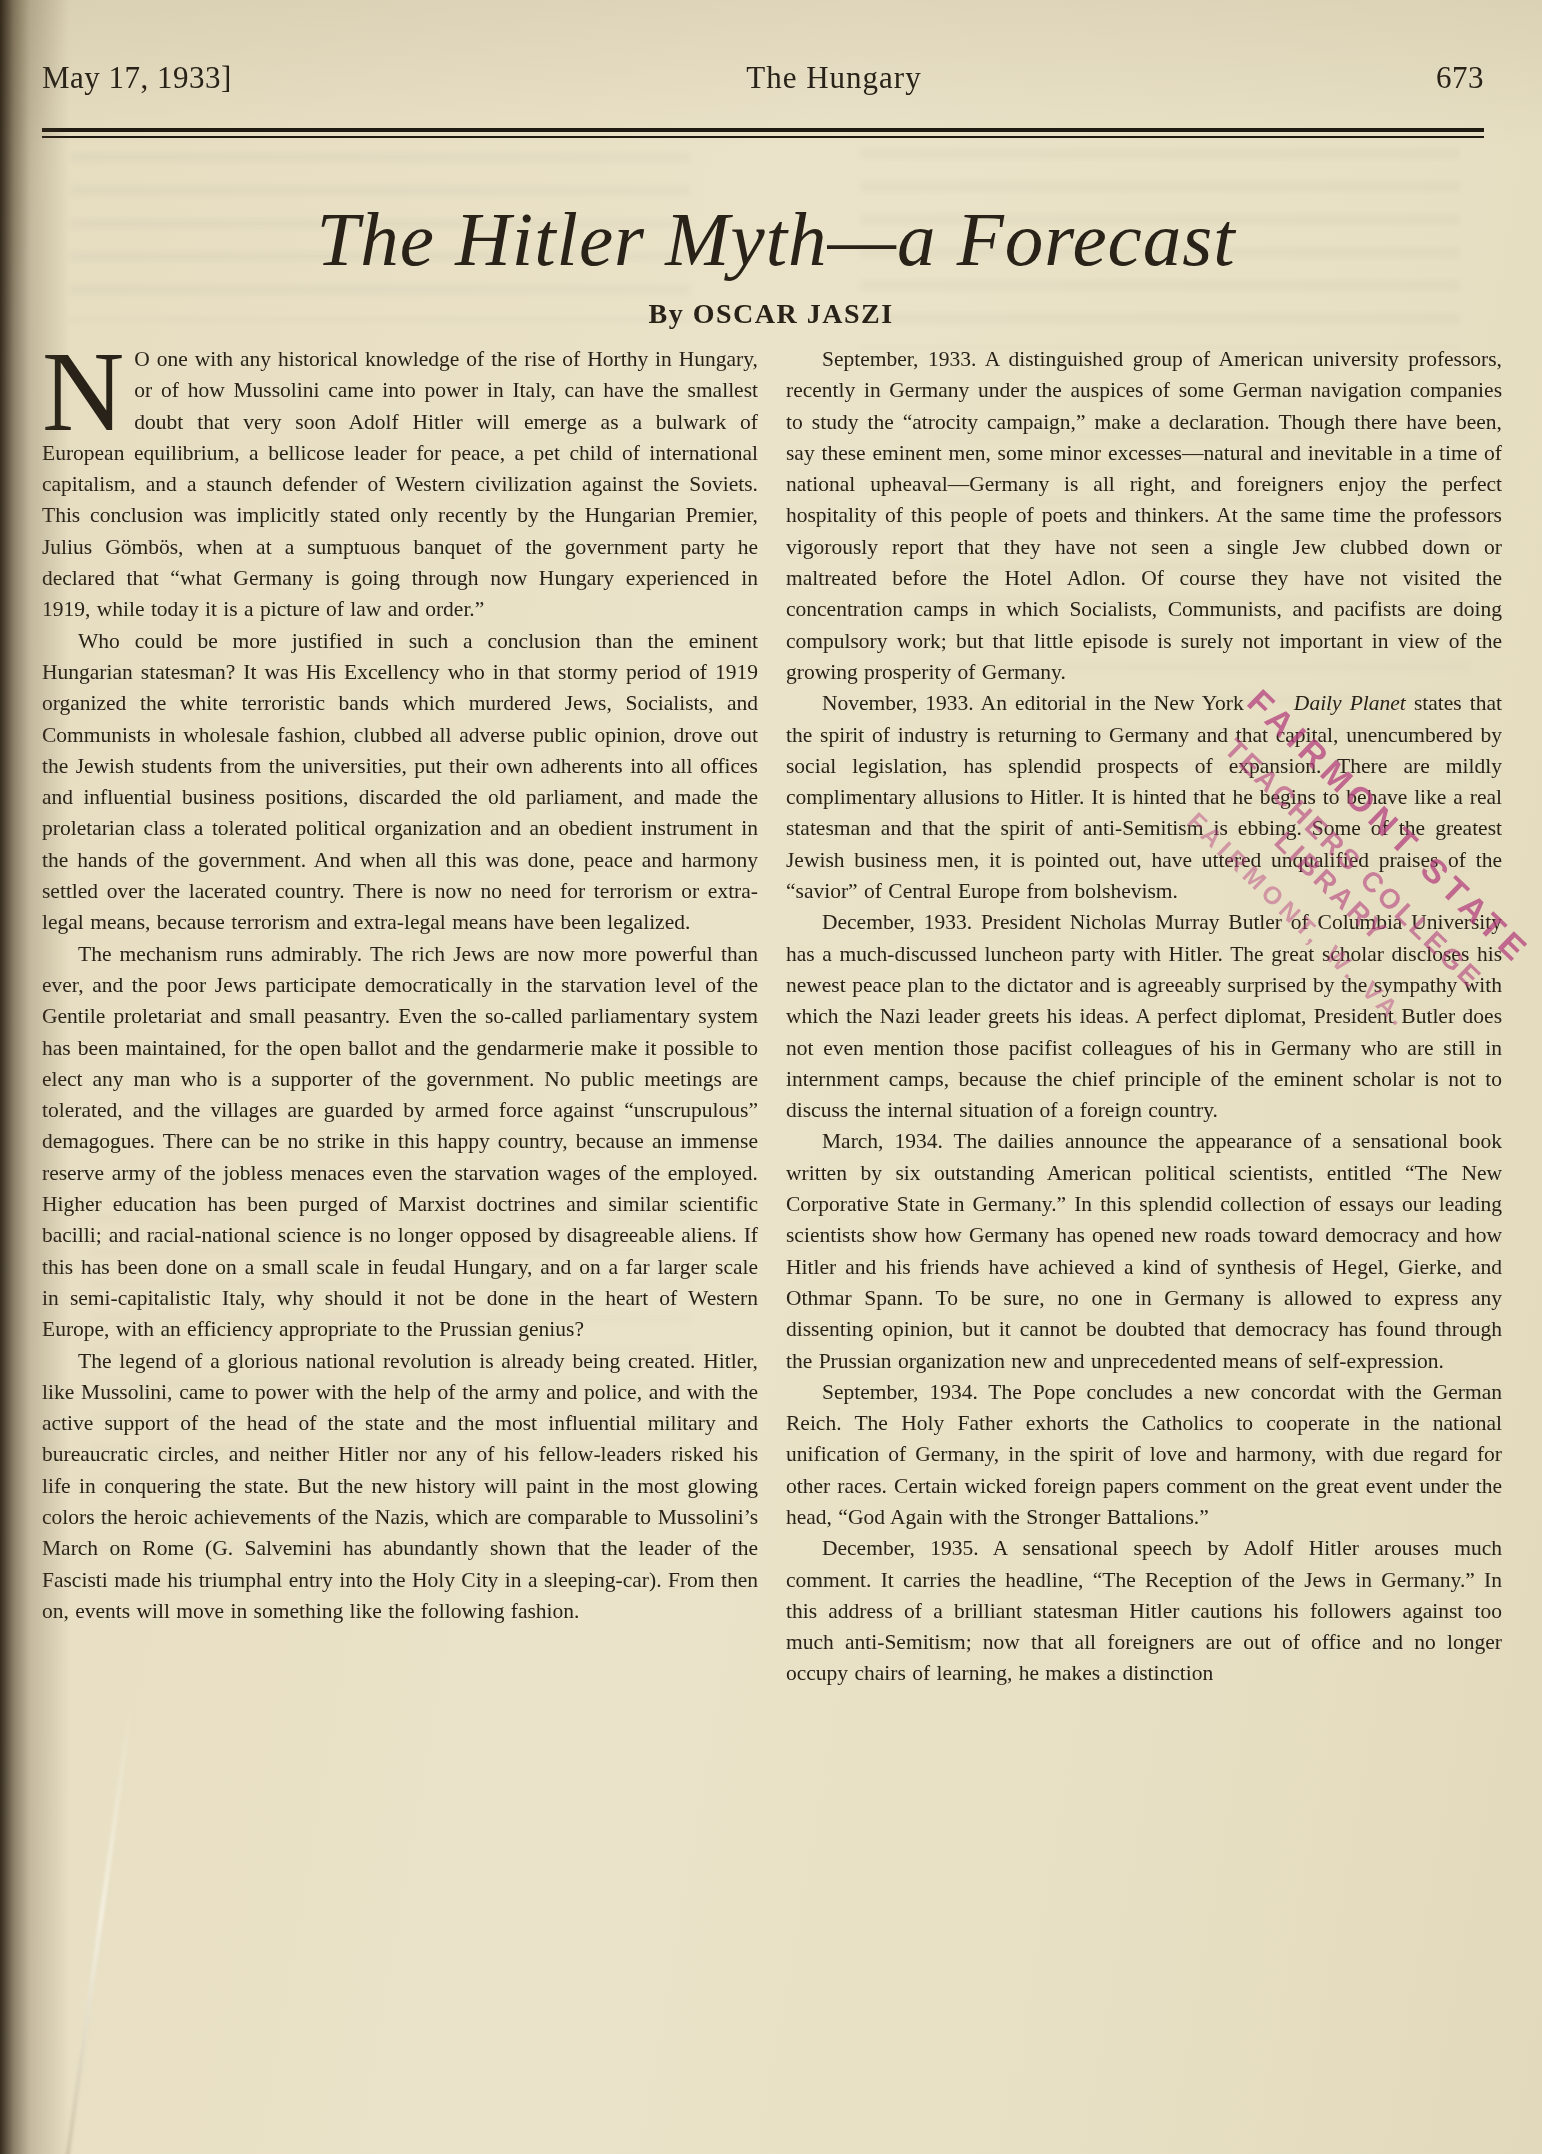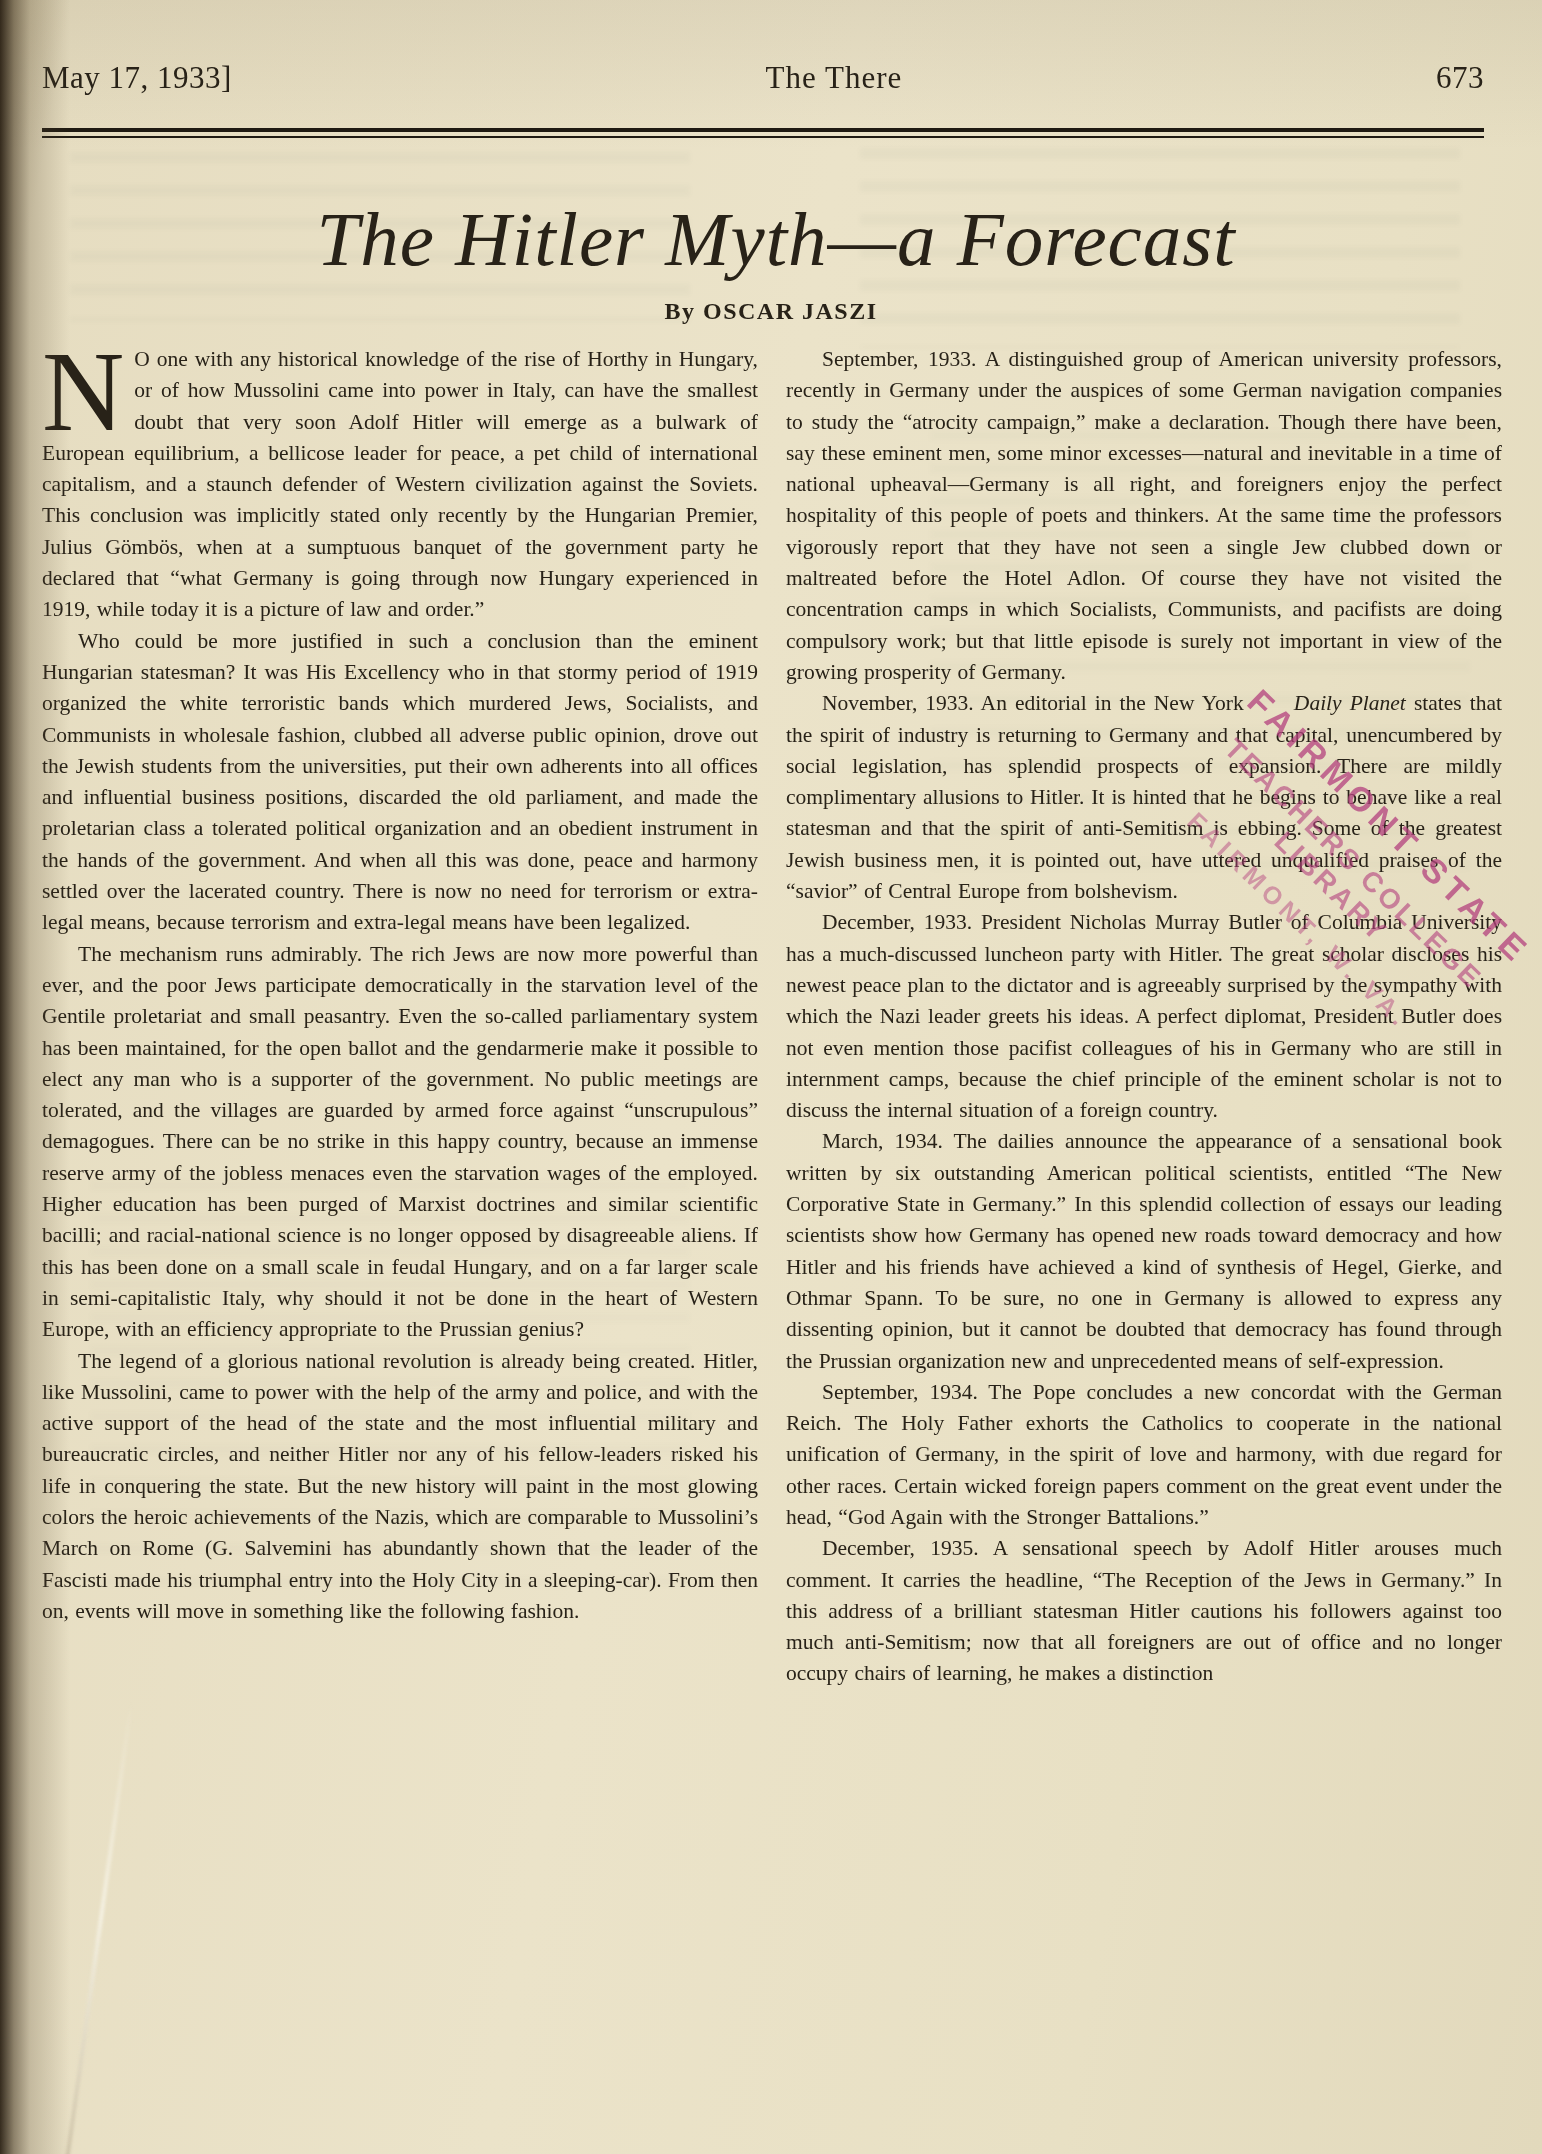--- a/index.html
+++ b/index.html
@@ -37,21 +37,21 @@
   .rule{
     position:absolute;top:128px;left:42px;right:58px;height:4px;
     border-top:4px solid #1f1a12;border-bottom:2px solid #1f1a12;
   }
   .title{
     position:absolute;top:196px;left:0;width:100%;margin:5px;
     text-align:center;font-weight:normal;font-size:77px;letter-spacing:1px;line-height:1;font-style:italic;
   }
   .byline{
     position:absolute;top:298px;left:0;width:100%;
-    text-align:center;font-weight:bold;font-size:24px;letter-spacing:1.5px;
+    text-align:center;font-weight:bold;font-size:28px;letter-spacing:1.5px;
   }
   .columns{
     position:absolute;top:344px;left:42px;right:40px;
     display:flex;gap:28px;
   }
   .col{flex:1;}
   .para{
     margin:0;text-align:justify;font-size:21.5px;line-height:31.3px;
     word-spacing:1px;
   }
@@ -75,21 +75,21 @@
 
 <div class="page">
   <div class="ghost ghost-a"></div>
   <div class="ghost ghost-b"></div>
   <div class="ghost ghost-c"></div>
   <div class="ghost ghost-d"></div>
   <div class="crease"></div>
 
   <header class="running-head">
     <span class="head-date">May 17, 1933]</span>
-    <span class="head-title">The There</span>
+    <span class="head-title">The Hungary</span>
     <span class="head-page">673</span>
   </header>
 
   <div class="rule"></div>
 
   <h1 class="title">The Hitler Myth—a Forecast</h1>
   <div class="byline">By OSCAR JASZI</div>
 
   <div class="columns">
     <div class="col col-left">

